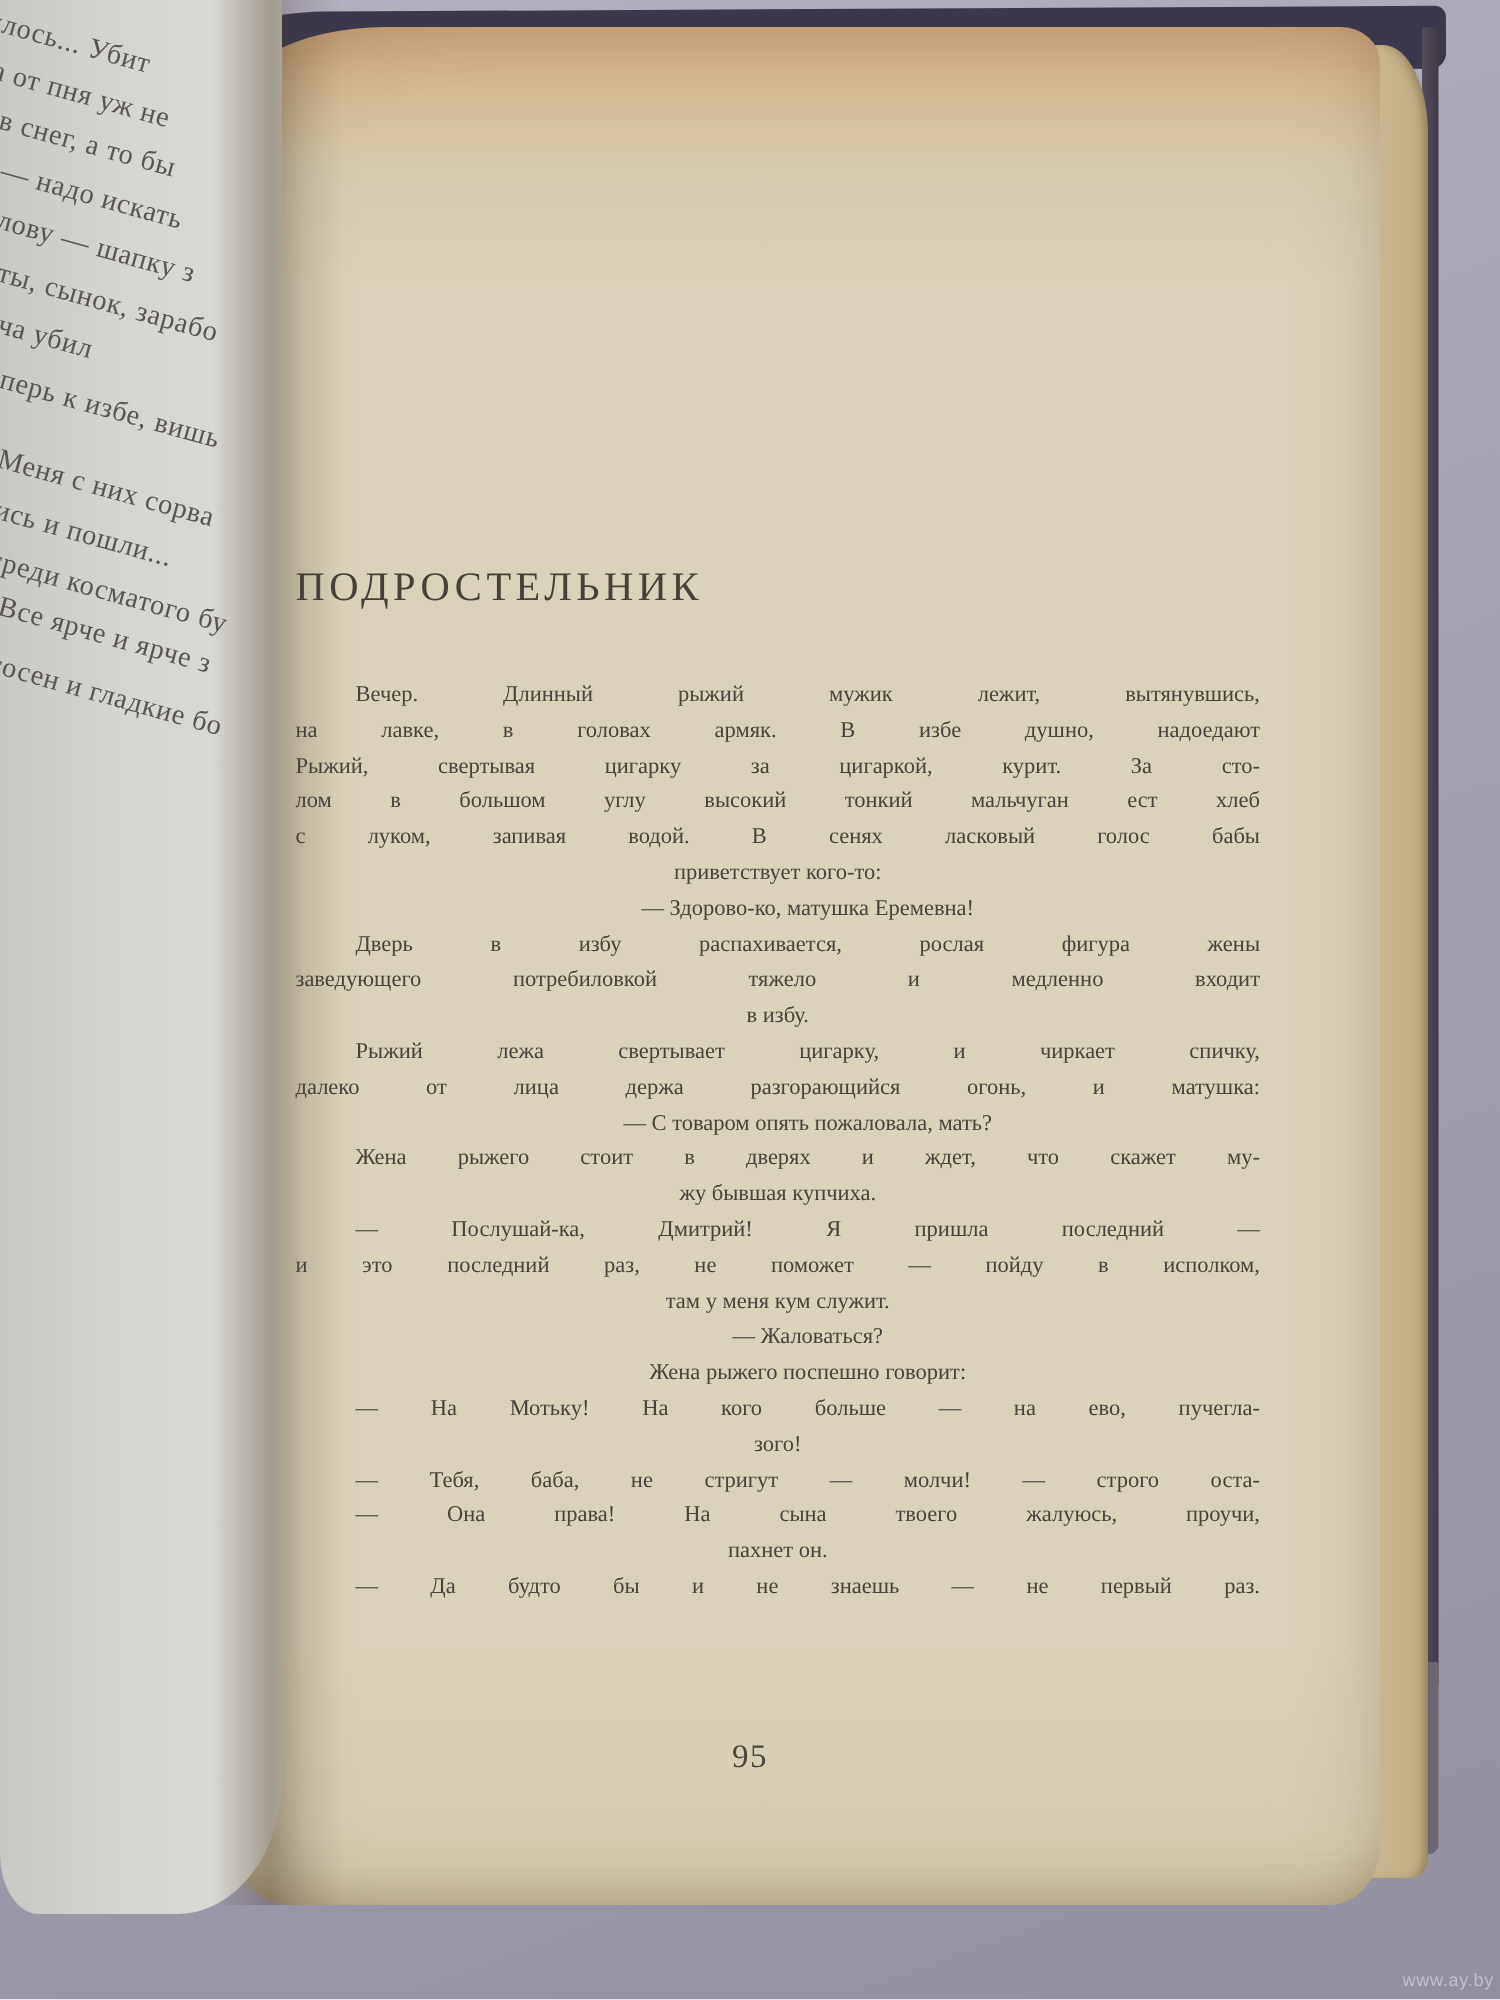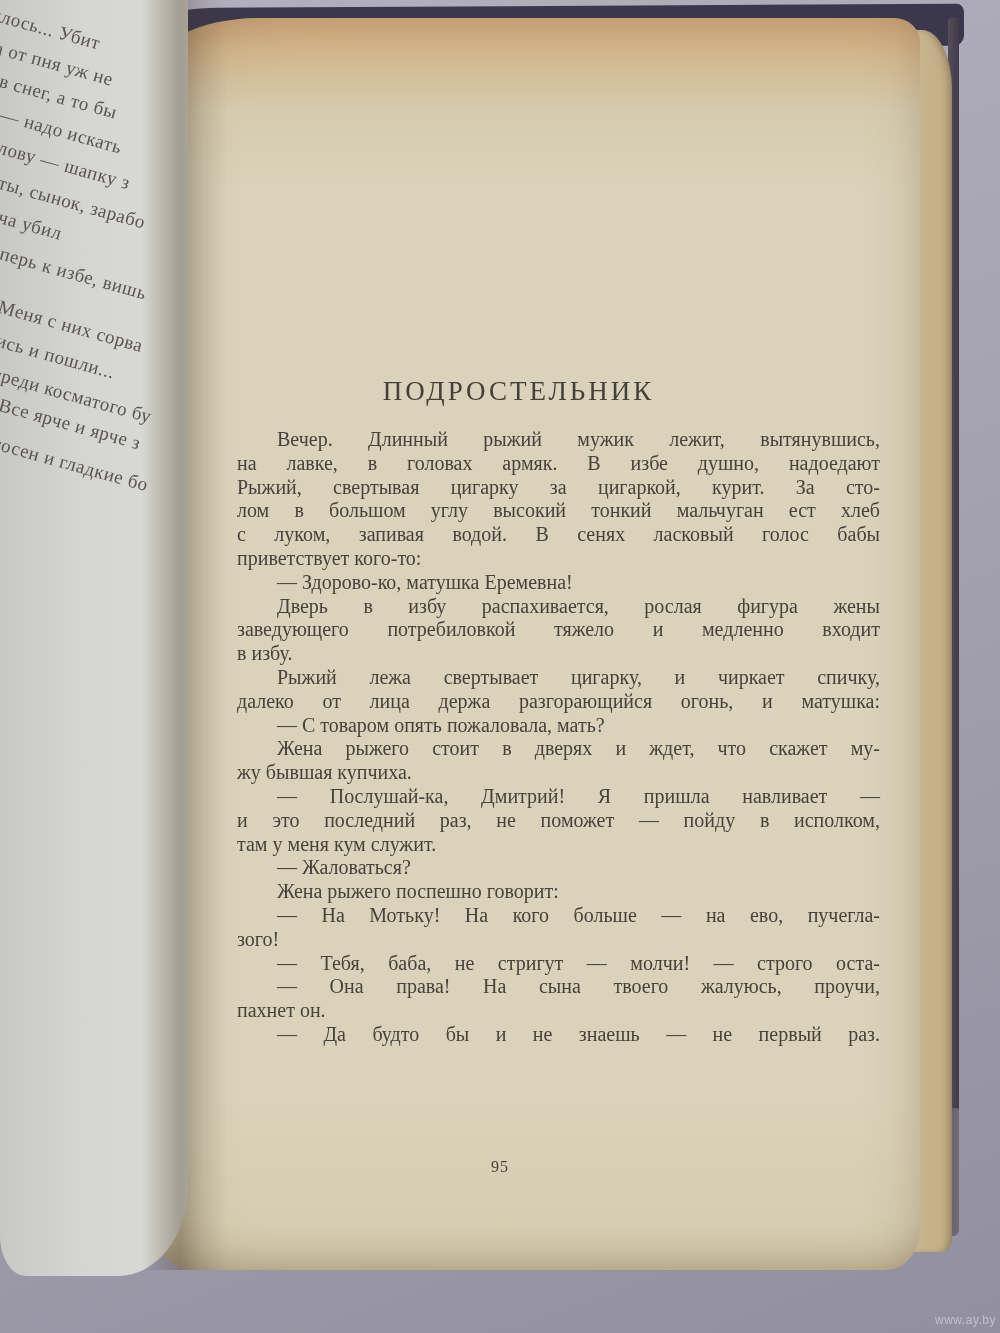--- a/index.html
+++ b/index.html
@@ -62,33 +62,33 @@
     position:absolute;
     white-space:nowrap;
     font-size:19px;color:#5a554d;
     transform:rotate(15.5deg);
     transform-origin:0 0;
     letter-spacing:.5px;
   }
   
   .chapter-title{
     position:absolute;left:197px;top:376px;width:643px;
-    text-align:center;
+    text-align:left;
     font-size:27px;letter-spacing:3px;color:#45403a;
   }
   .body-text{
-    position:absolute;left:197px;top:428px;width:643px;
-    font-size:20px;line-height:23.8px;color:#47423b;margin-left:40px;
+    position:absolute;left:197px;top:452px;width:643px;
+    font-size:15px;line-height:23.8px;color:#47423b;
   }
-  .bline{text-align:left;}
+  .bline{text-align:center;}
   .bline.just{text-align:justify;text-align-last:justify;}
   .bline.ind{padding-left:40px;}
   .page-number{
     position:absolute;left:197px;top:1158px;width:606px;
-    text-align:center;font-size:16px;color:#4a453e;letter-spacing:1px;
+    text-align:center;font-size:22px;color:#4a453e;letter-spacing:1px;
   }
   .watermark{
     position:absolute;right:4px;bottom:6px;
     font-family:"Liberation Sans","DejaVu Sans",sans-serif;
     font-size:12px;color:#cbc8d6;opacity:.85;letter-spacing:.5px;margin-left:35px;
   }
 </style>
 </head>
 <body>
 
@@ -133,21 +133,21 @@
       <div class="bline">приветствует кого-то:</div>
       <div class="bline ind">— Здорово-ко, матушка Еремевна!</div>
       <div class="bline ind just">Дверь в избу распахивается, рослая фигура жены</div>
       <div class="bline just">заведующего потребиловкой тяжело и медленно входит</div>
       <div class="bline">в избу.</div>
       <div class="bline ind just">Рыжий лежа свертывает цигарку, и чиркает спичку,</div>
       <div class="bline just">далеко от лица держа разгорающийся огонь, и матушка:</div>
       <div class="bline ind">— С товаром опять пожаловала, мать?</div>
       <div class="bline ind just">Жена рыжего стоит в дверях и ждет, что скажет му-</div>
       <div class="bline">жу бывшая купчиха.</div>
-      <div class="bline ind just">— Послушай-ка, Дмитрий! Я пришла навливает —</div>
+      <div class="bline ind just">— Послушай-ка, Дмитрий! Я пришла последний —</div>
       <div class="bline just">и это последний раз, не поможет — пойду в исполком,</div>
       <div class="bline">там у меня кум служит.</div>
       <div class="bline ind">— Жаловаться?</div>
       <div class="bline ind">Жена рыжего поспешно говорит:</div>
       <div class="bline ind just">— На Мотьку! На кого больше — на ево, пучегла-</div>
       <div class="bline">зого!</div>
       <div class="bline ind just">— Тебя, баба, не стригут — молчи! — строго оста-</div>
       <div class="bline ind just">— Она права! На сына твоего жалуюсь, проучи,</div>
       <div class="bline">пахнет он.</div>
       <div class="bline ind just">— Да будто бы и не знаешь — не первый раз.</div>

